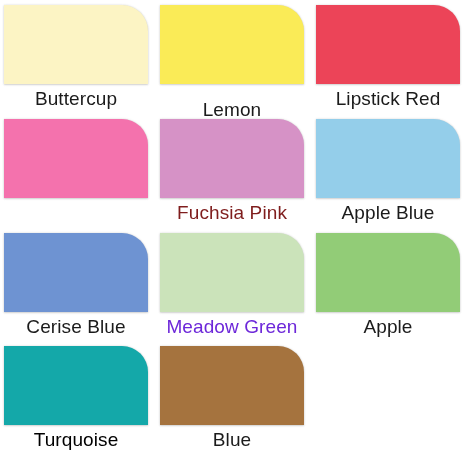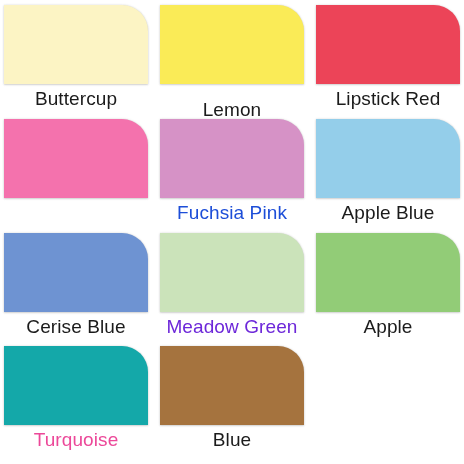--- a/index.html
+++ b/index.html
@@ -77,21 +77,21 @@
     <div class="swatch-chip" style="background-color: rgb(236, 68, 88);"></div>
     <div class="swatch-label" style="color: rgb(27, 27, 27);">Lipstick Red</div>
   </div>
 
   <div class="swatch-cell">
     <div class="swatch-chip" style="background-color: rgb(244, 114, 173);"></div>
   </div>
 
   <div class="swatch-cell">
     <div class="swatch-chip" style="background-color: rgb(214, 146, 198);"></div>
-    <div class="swatch-label" style="color: #1d4ed8;">Fuchsia Pink</div>
+    <div class="swatch-label" style="color: #7f1d1d;">Fuchsia Pink</div>
   </div>
 
   <div class="swatch-cell">
     <div class="swatch-chip" style="background-color: rgb(148, 206, 234);"></div>
     <div class="swatch-label" style="color: rgb(27, 27, 27);">Apple Blue</div>
   </div>
 
   <div class="swatch-cell">
     <div class="swatch-chip" style="background-color: rgb(110, 147, 210);"></div>
     <div class="swatch-label" style="color: rgb(27, 27, 27);">Cerise Blue</div>
@@ -102,21 +102,21 @@
     <div class="swatch-label" style="color: #6d28d9;">Meadow Green</div>
   </div>
 
   <div class="swatch-cell">
     <div class="swatch-chip" style="background-color: rgb(146, 204, 119);"></div>
     <div class="swatch-label" style="color: rgb(27, 27, 27);">Apple</div>
   </div>
 
   <div class="swatch-cell">
     <div class="swatch-chip" style="background-color: rgb(20, 168, 169);"></div>
-    <div class="swatch-label" style="color: #ec4899;">Turquoise</div>
+    <div class="swatch-label" style="color: #000000;">Turquoise</div>
   </div>
 
   <div class="swatch-cell">
     <div class="swatch-chip" style="background-color: rgb(165, 115, 62);"></div>
     <div class="swatch-label" style="color: rgb(27, 27, 27);">Blue</div>
   </div>
 
 </div>
 
 </body></html>

